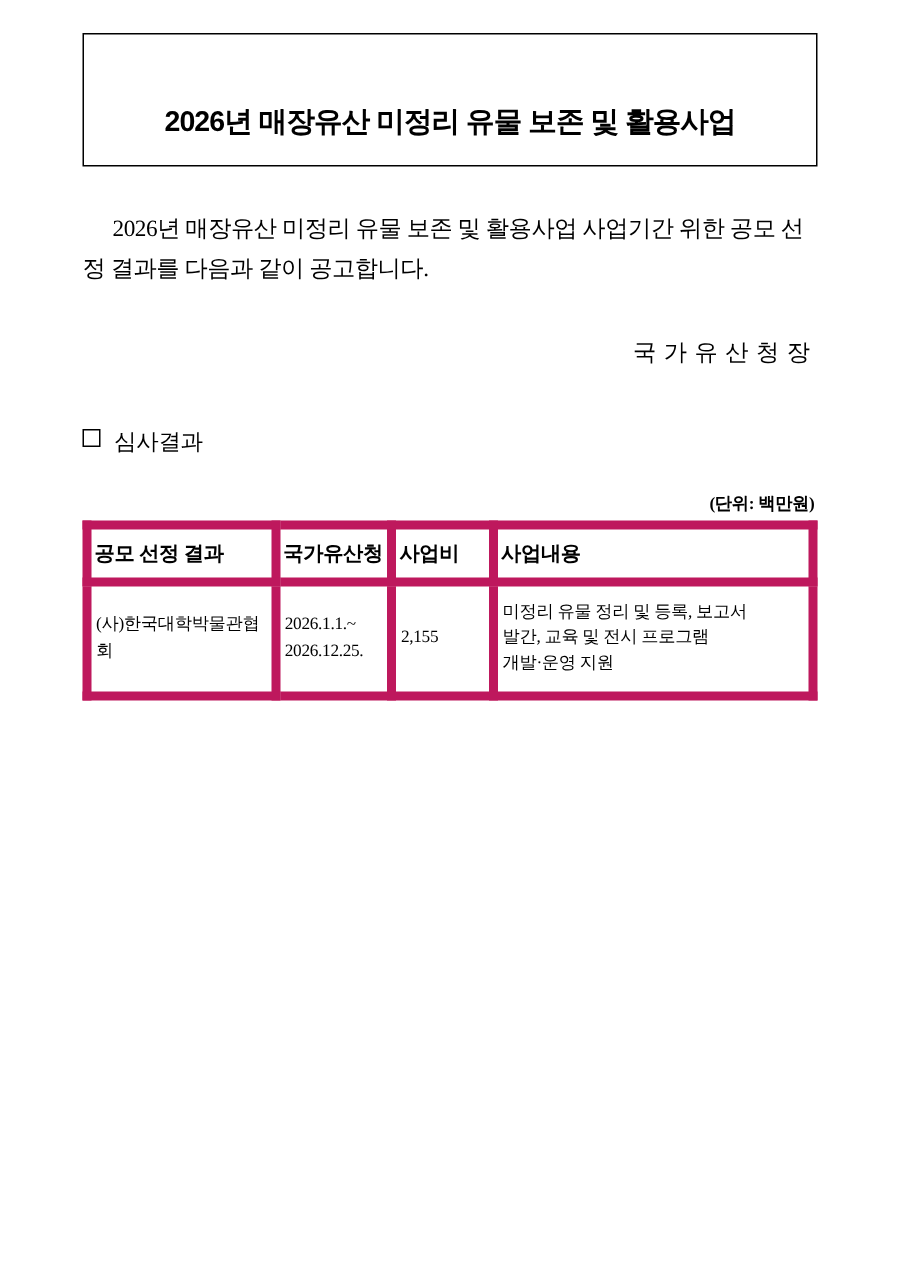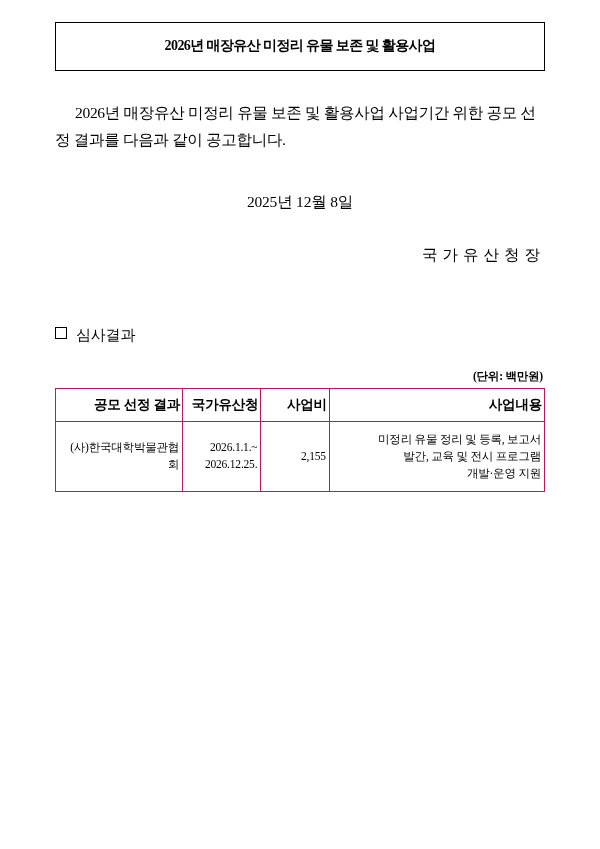--- a/index.html
+++ b/index.html
@@ -34,26 +34,27 @@
     font-size: 14.5px;
   }
 
   .title-box {
     margin-top: 22px;
     border: 1.3px solid #000;
     padding: 13px 10px 14px;
     text-align: center;
   }
   .title-line {
-    font-family: Liberation Serif, serif;
+    font-family: Liberation Sans, sans-serif;
     font-weight: bold;
-    font-size: 14px;
+    font-size: 19px;
     line-height: 1.45;
     letter-spacing: -0.6px;
     white-space: nowrap;
+    margin-top: 32px;
   }
 
   .body-par {
     margin-top: 28px;
     font-size: 15.5px;
     line-height: 1.75;
     text-indent: 20px;
     letter-spacing: -0.3px;
   }
 
@@ -66,21 +67,21 @@
 
   .issuer-line {
     margin-top: 32px;
     text-align: right;
     font-size: 15.5px;
     letter-spacing: 5px;
     padding-left: 5px;
   }
 
   .section-head {
-    margin-top: 60px;
+    margin-top: 39px;
     font-size: 15px;
     letter-spacing: -0.2px;
   }
   .section-head .sq {
     display: inline-block;
     width: 10px;
     height: 10px;
     border: 1.2px solid #000;
     margin-right: 9px;
     vertical-align: 1px;
@@ -96,22 +97,22 @@
   }
 
   table.result {
     margin-top: 4px;
     width: 100%;
     border-collapse: collapse;
     table-layout: fixed;
   }
   table.result th,
   table.result td {
-    border: 1px solid #be185d;
-    text-align: right;
+    border: 6px solid #be185d;
+    text-align: left;
     vertical-align: middle;
   }
   table.result th {
     font-weight: bold;
     font-size: 13.5px;
     padding: 7px 2px;
     letter-spacing: -0.2px;
   }
   table.result td {
     font-size: 11.5px;
@@ -134,21 +135,20 @@
 
 <div class="page">
 
 
   <div class="title-box">
     <div class="title-line">2026년 매장유산 미정리 유물 보존 및 활용사업</div>
   </div>
 
   <p class="body-par">2026년 매장유산 미정리 유물 보존 및 활용사업 사업기간 위한 공모 선정 결과를 다음과 같이 공고합니다.</p>
 
-  <div class="date-line">2025년 12월 8일</div>
 
   <div class="issuer-line">국가유산청장</div>
 
   <div class="section-head">
     <span class="sq"></span><span>심사결과</span>
   </div>
 
   <div class="unit-note">(단위: 백만원)</div>
 
   <table class="result">

